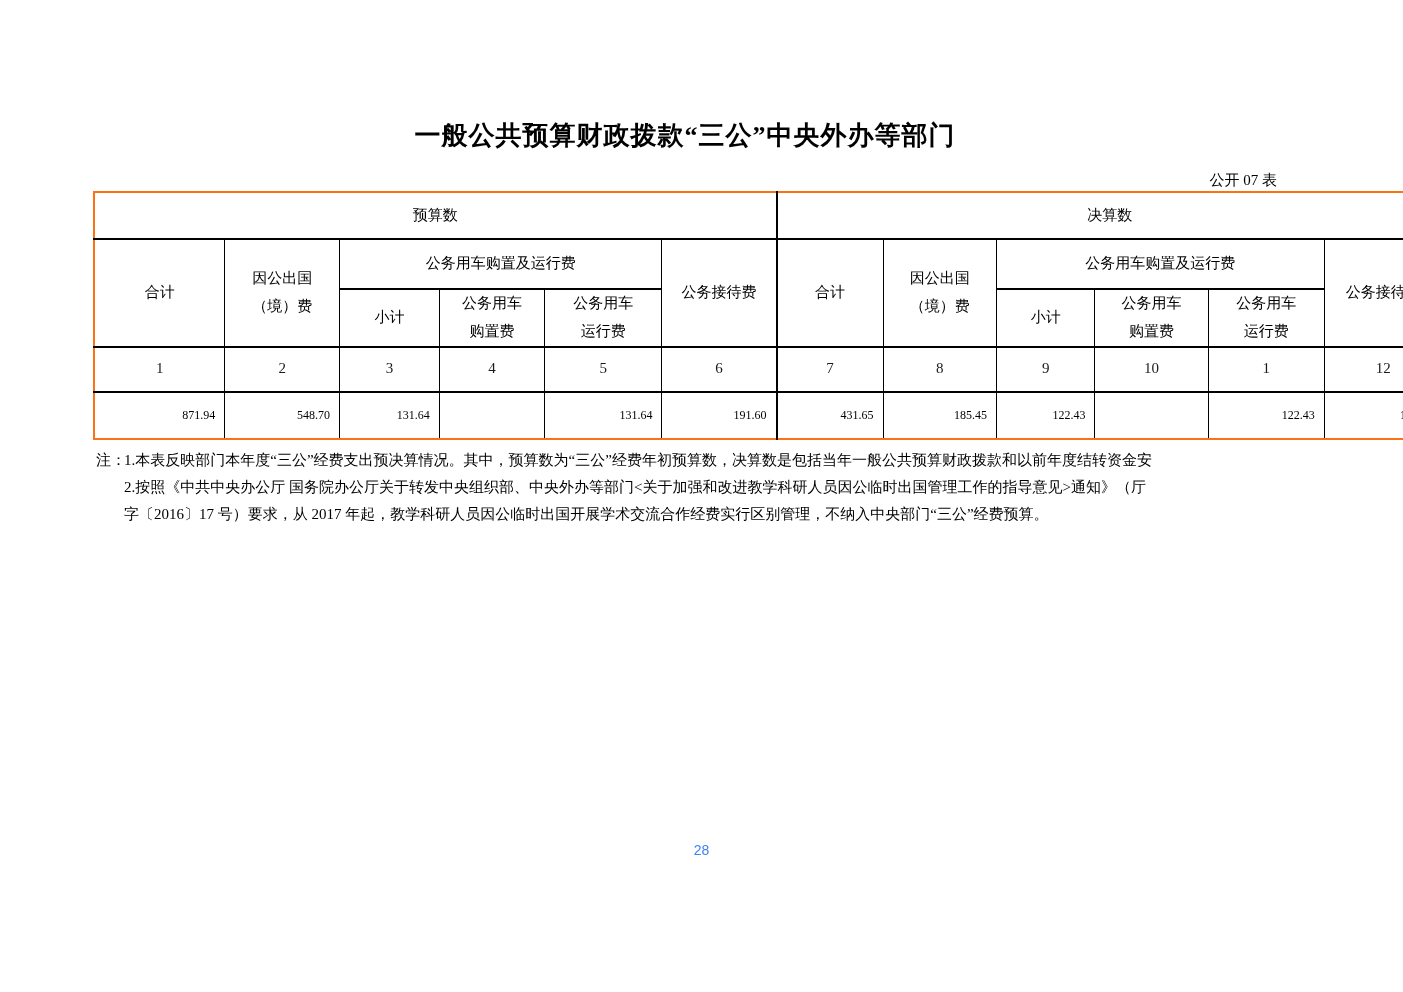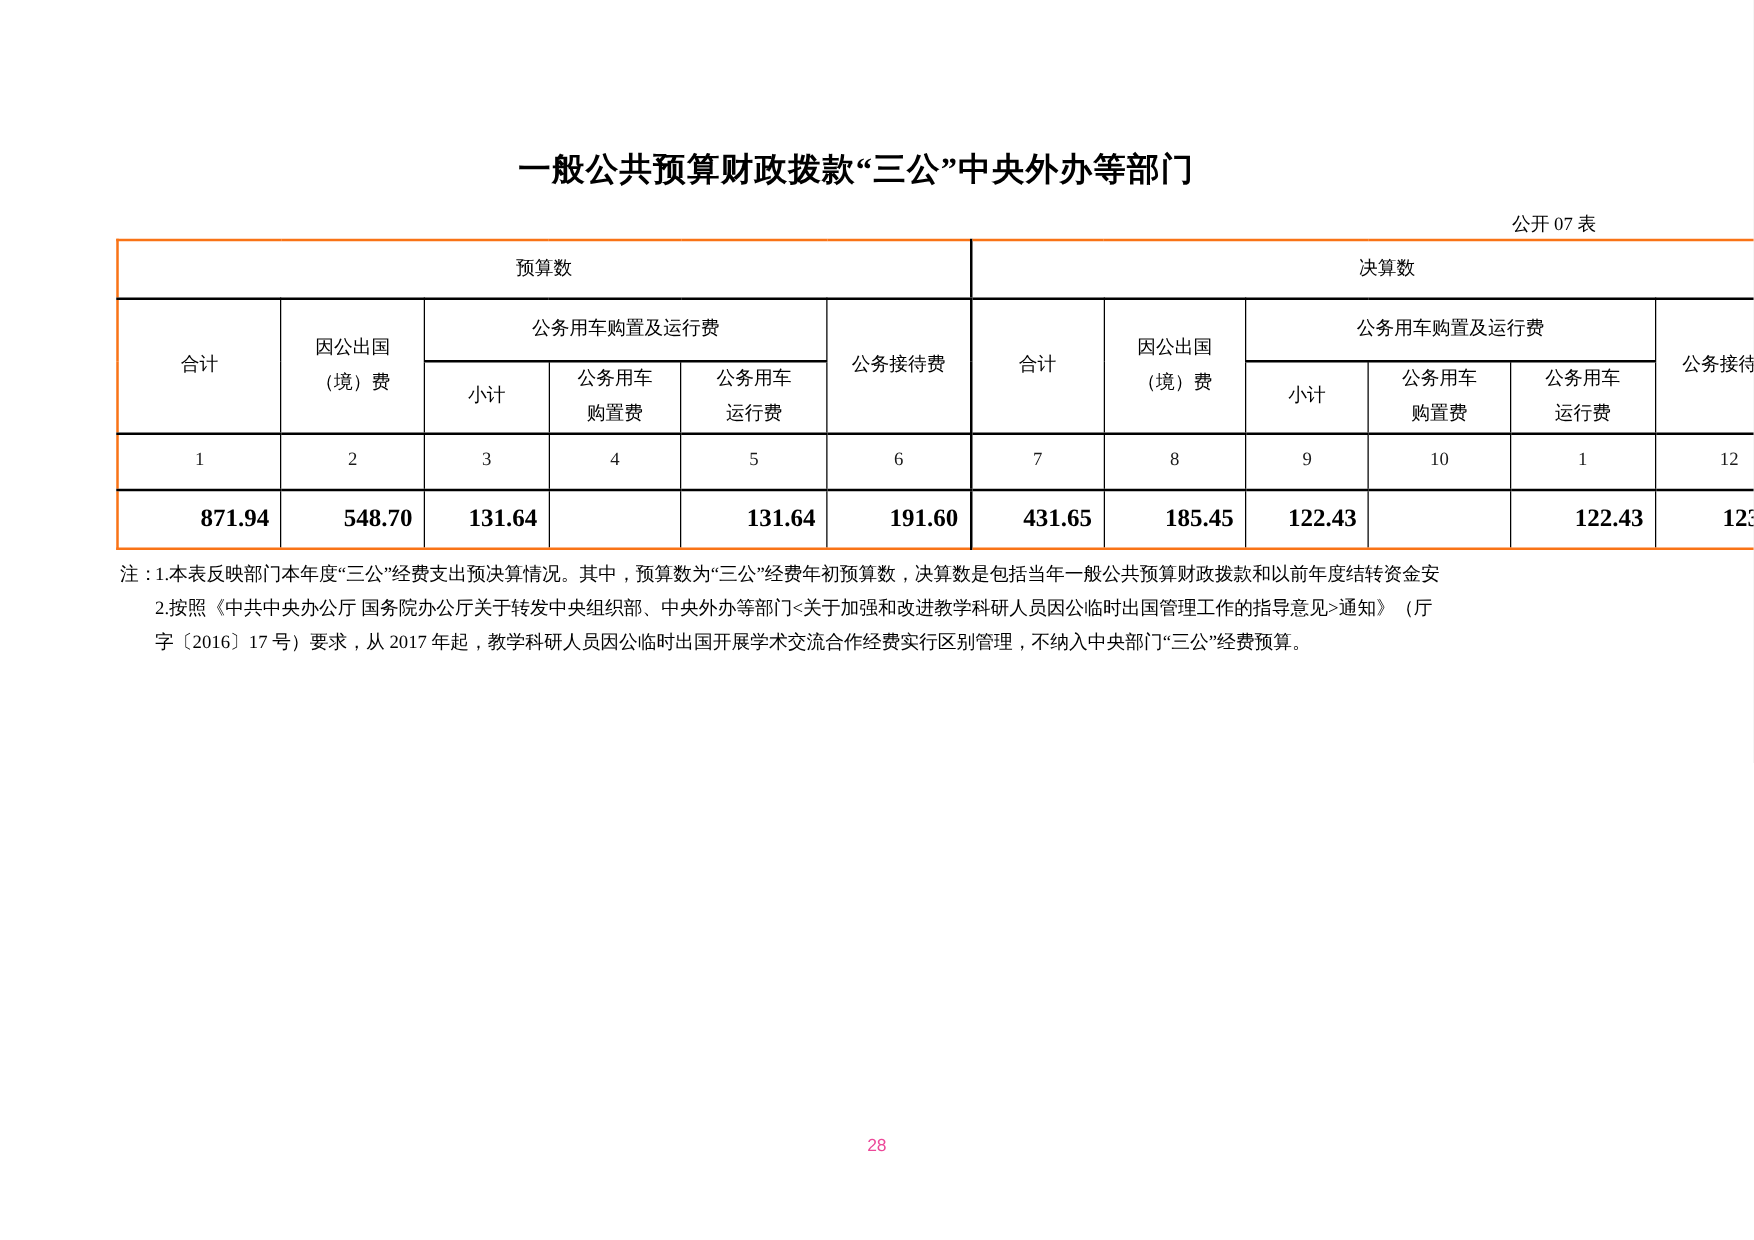--- a/index.html
+++ b/index.html
@@ -59,22 +59,22 @@
   tr.row-b td.group { border-bottom: 2px solid #000; }
   tr.row-c td { height: 55px; }
   tr.row-d td {
     height: 45px;
     border-top: 2.2px solid #000;
     border-bottom: 2.2px solid #000;
     color: #1a1a1a;
   }
   tr.row-e td {
     height: 47px;
-    font-weight: bold;
-    font-size: 20px;
+    font-weight: normal;
+    font-size: 12px;
     text-align: right;
     padding-right: 9px;
     white-space: nowrap;
   }
   td.mid { border-left: 2.2px solid #000 !important; }
   .notes {
     position: relative;
     margin-top: 7px;
     padding-left: 31px;
     font-size: 15px;
@@ -84,25 +84,25 @@
   .notes-label {
     position: absolute;
     left: 3px;
     top: 0;
   }
   .note-line { white-space: nowrap; }
   .page-number {
     position: absolute;
     left: 0;
     right: 0;
-    top: 908px;
+    top: 842px;
     text-align: center;
     font-size: 14px;
     font-family: "Liberation Sans", "DejaVu Sans", sans-serif;
-    color: #ec4899;
+    color: #3b82f6;
   }
 </style>
 </head>
 <body>
 
 <div class="page">
   <div class="content">
 
     <div class="doc-title">一般公共预算财政拨款“三公”中央外办等部门</div>
 

